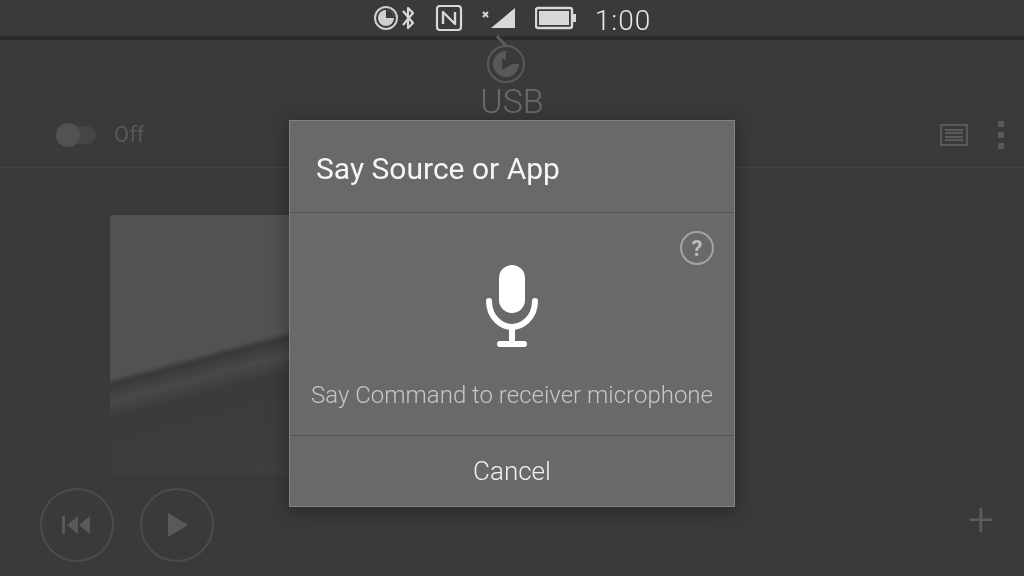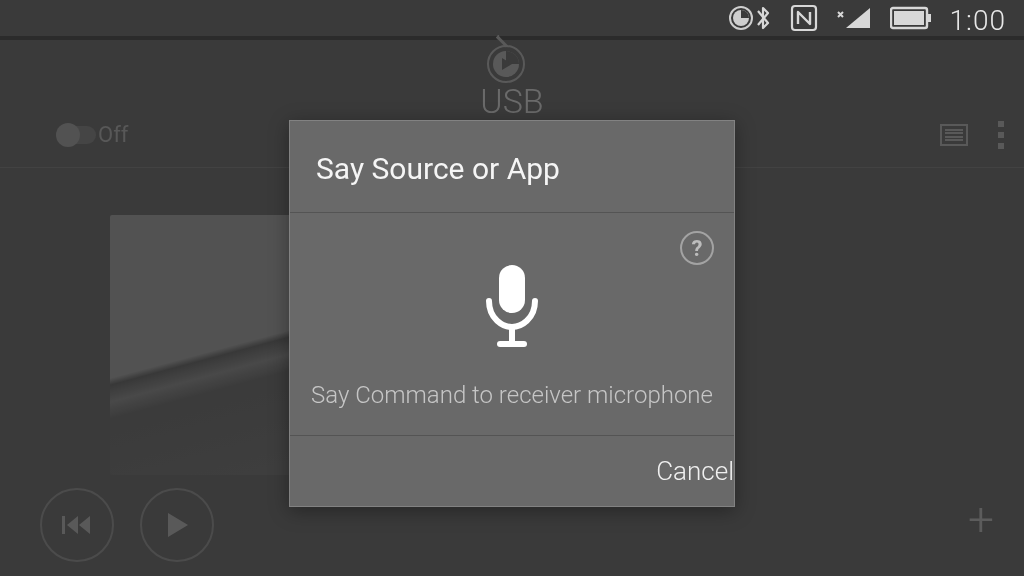--- a/index.html
+++ b/index.html
@@ -14,21 +14,21 @@
       font-family: Roboto, "Helvetica Neue", Arial, sans-serif;
       position: relative;
       overflow: hidden;
     }
     
     .status-bar {
       height: 40px;
       background: #3a3a3a;
       display: flex;
       align-items: center;
-      justify-content: flex-end;
+      justify-content: center;
       padding: 0 18px;
     }
     .status-left {
       display: flex;
       align-items: center;
     }
     .status-right {
       display: flex;
       align-items: center;
       gap: 18px;
@@ -100,21 +100,21 @@
       gap: 5px;
     }
     .kebab div {
       width: 6px;
       height: 6px;
       background: #9a9a9a;
     }
     .bg-toggle {
       display: flex;
       align-items: center;
-      gap: 2px;
+      gap: 18px;
       margin: 18px 0 0 58px;
       color: #969696;
       font-size: 22px;
     }
     .bg-toggle-switch {
       width: 38px;
       height: 18px;
       border-radius: 10px;
       background: #6f6f6f;
       position: relative;
@@ -216,21 +216,21 @@
       justify-content: center;
       margin: 8px 0 28px 0;
     }
     .hint {
       color: #c6c6c6;
       font-size: 24px;
       font-weight: 300;
     }
     .dialog-footer {
       border-top: 1px solid #545454;
-      text-align: right;
+      text-align: center;
       padding: 20px 0;
     }
     .cancel-btn {
       color: #f0f0f0;
       font-size: 26px;
       font-weight: 300;
     }
   </style>
 </head>
 <body>

